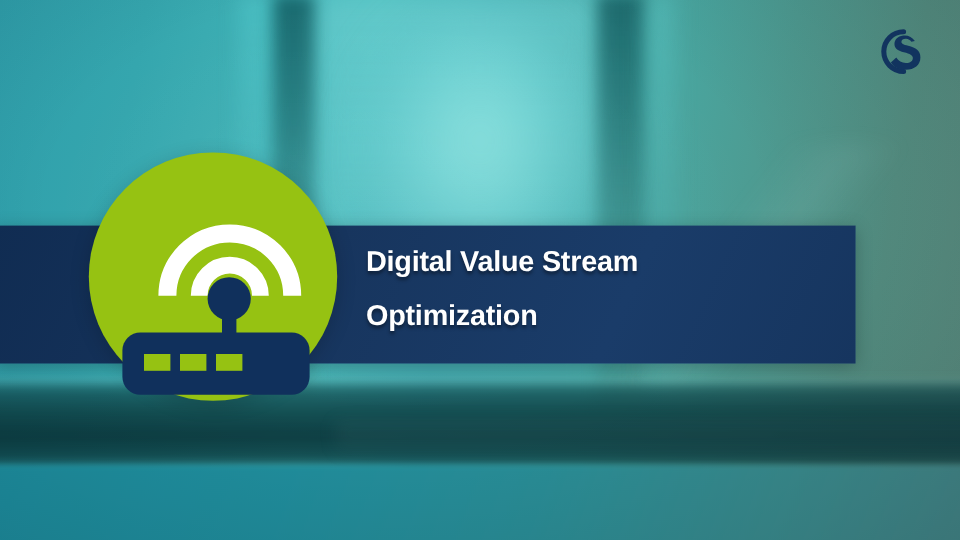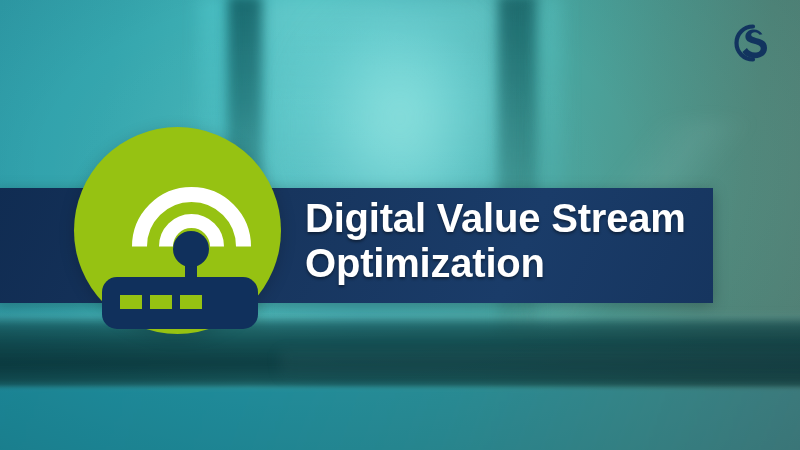--- a/index.html
+++ b/index.html
@@ -211,21 +211,21 @@
     background: linear-gradient(115deg, #102c52 0%, #17355e 38%, #1a3c69 72%, #16355f 100%);
     box-shadow: 0 3px 14px rgba(0,0,0,0.26);
   }
 
   .title-text {
     position: absolute;
     left: 305px;
     top: 196px;
     width: 400px;
     color: #ffffff;
-    font-size: 40px;
+    font-size: 24px;
     font-weight: bold;
     line-height: 45px;
     letter-spacing: -0.2px;
     text-shadow: 0 2px 3px rgba(0,0,0,0.42);
     white-space: pre-line;
   }
 
   
   .badge {
     position: absolute;

